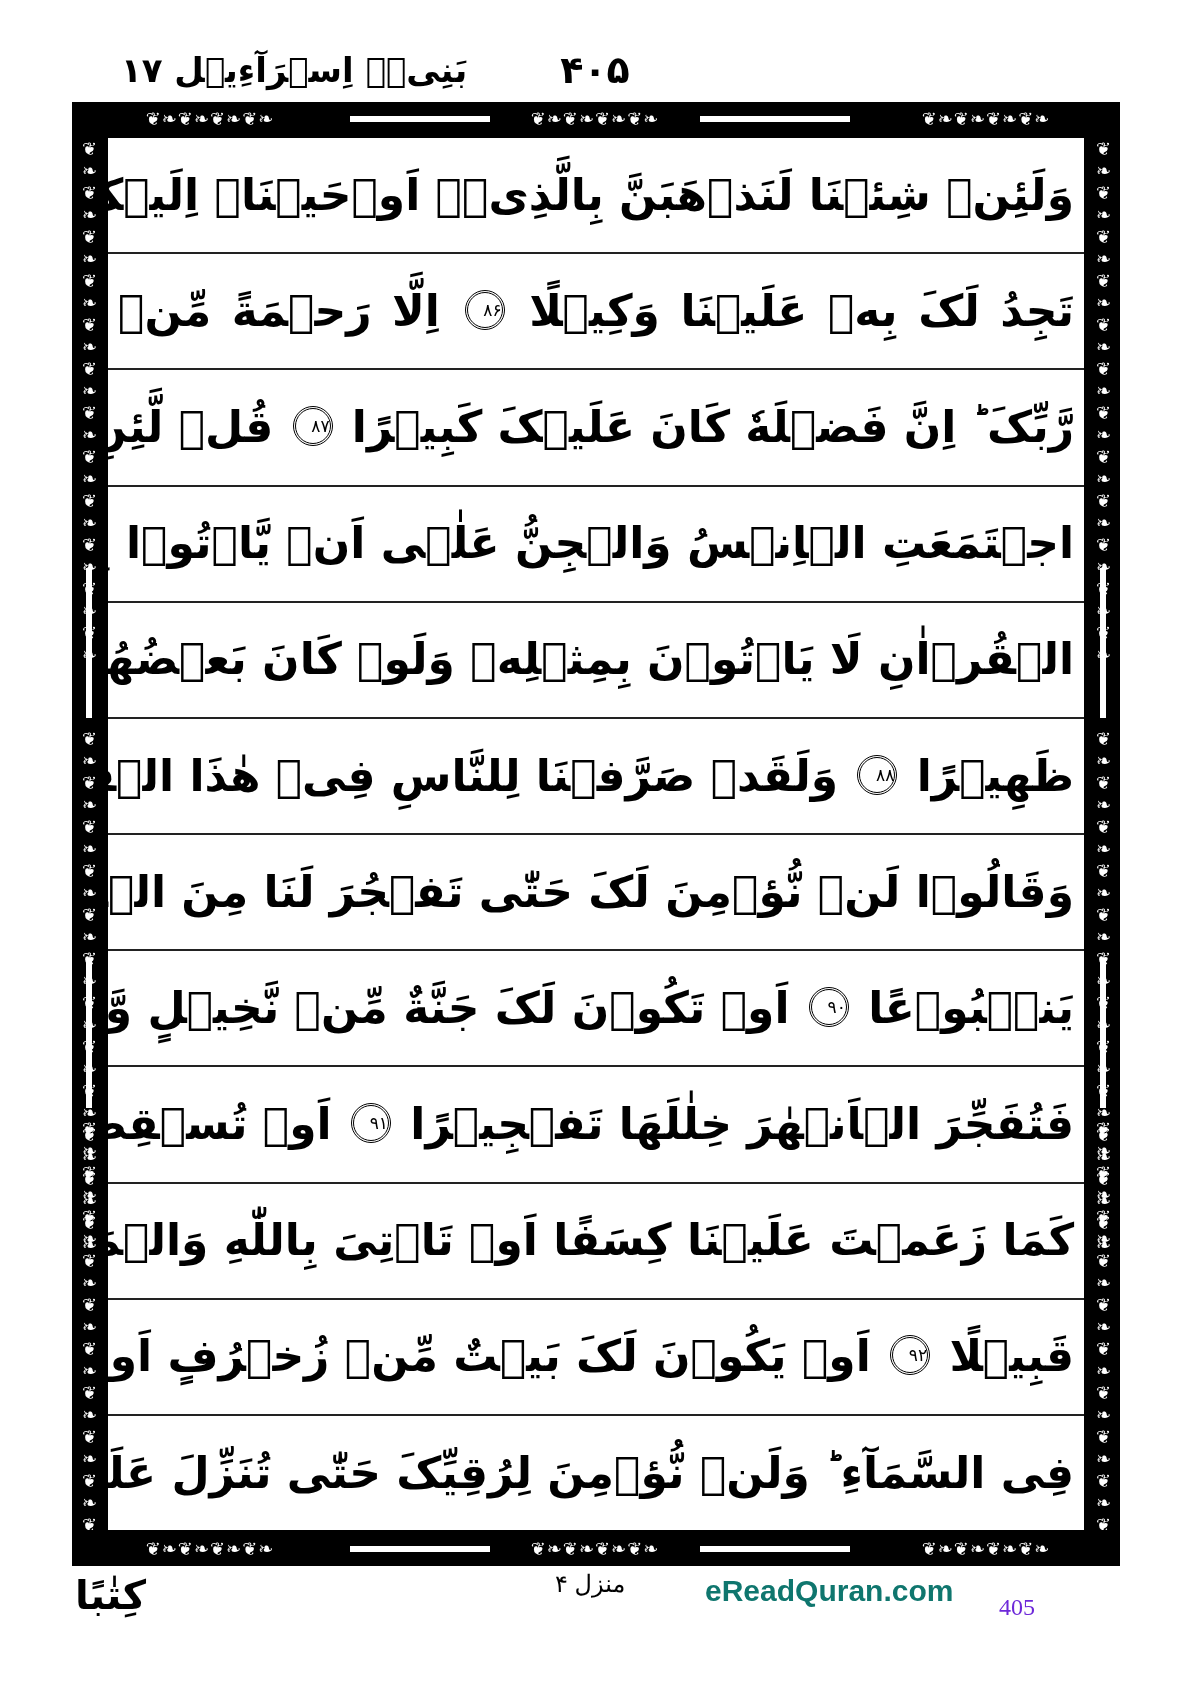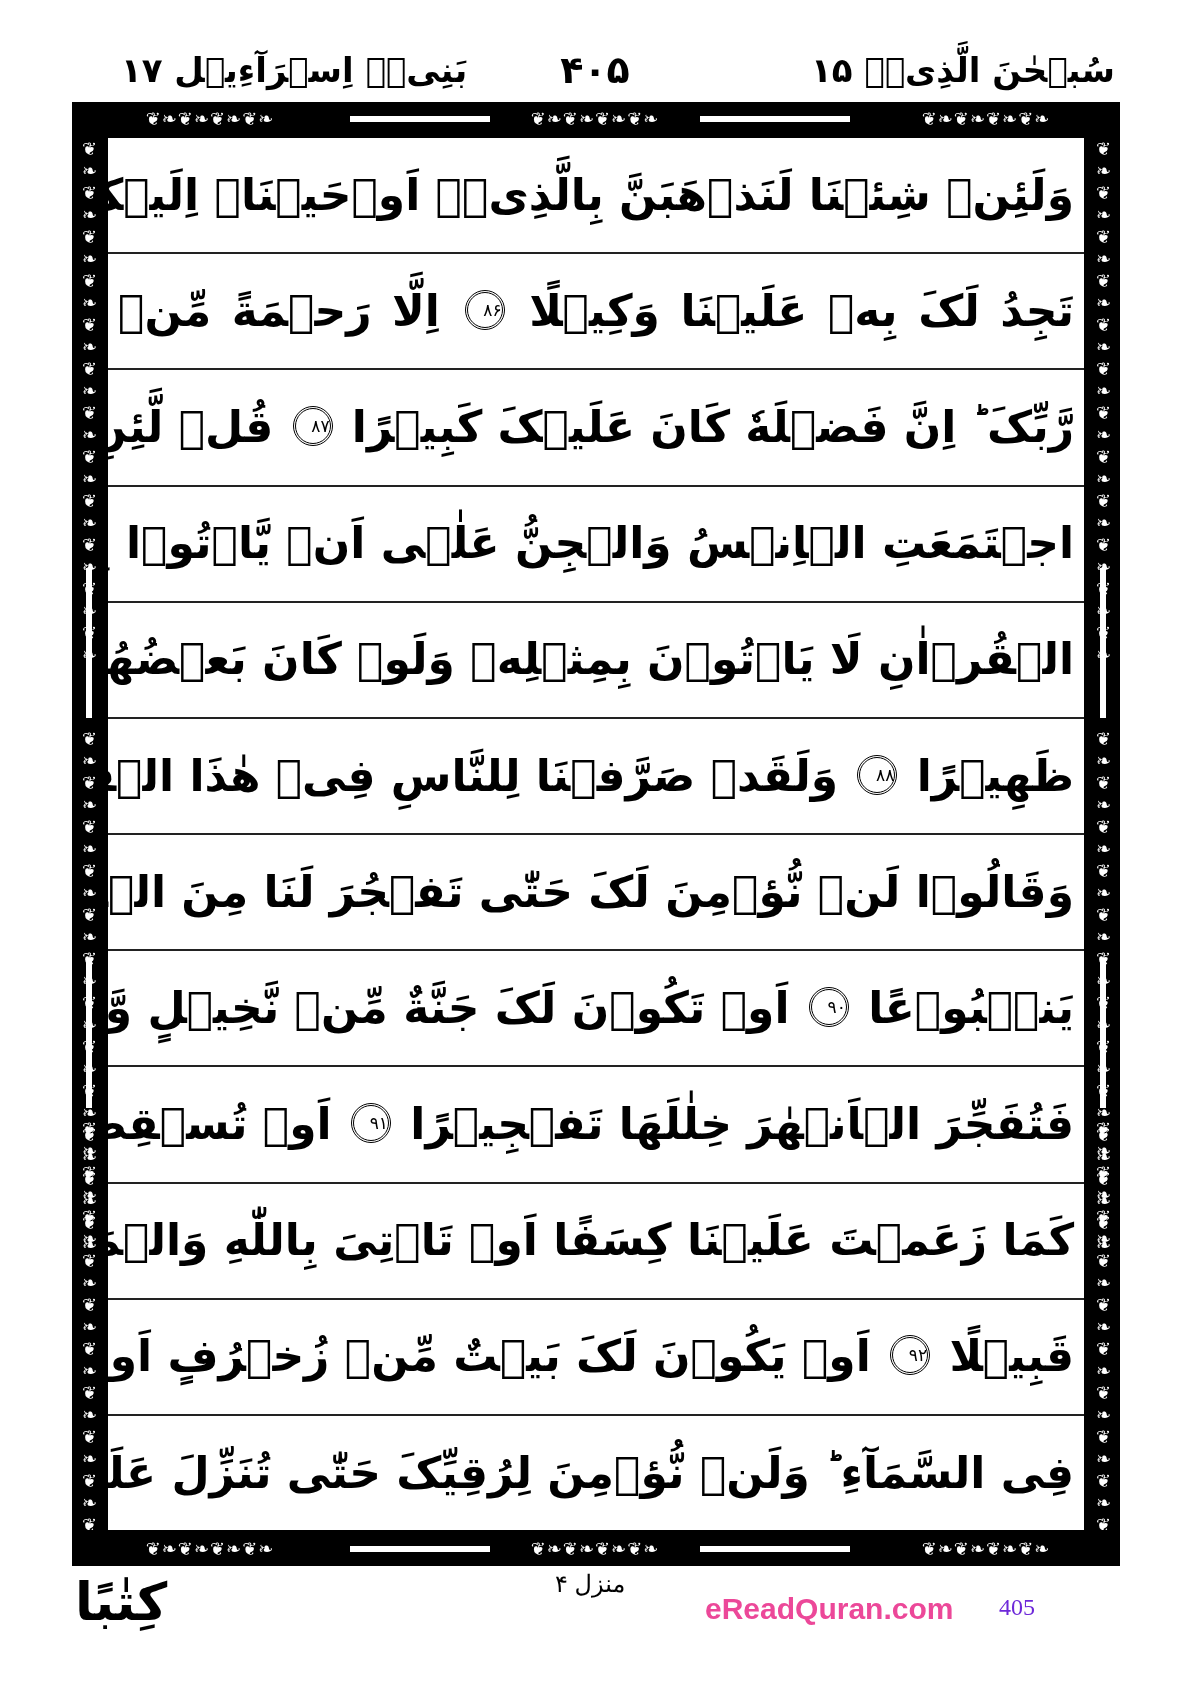--- a/index.html
+++ b/index.html
@@ -159,58 +159,57 @@
       position: absolute;
       top: 1570px;
       left: 75px;
       width: 1040px;
       height: 60px;
     }
     .ftr-catchword {
       position: absolute;
       left: 0;
       top: 2px;
-      font-size: 52px;
+      font-size: 40px;
       font-weight: bold;
       direction: rtl;
       font-family: "DejaVu Sans", sans-serif;
     }
     .ftr-manzil {
       position: absolute;
       left: 480px;
       top: 0;
       font-size: 24px;
       direction: rtl;
       font-family: Liberation Sans, sans-serif;
     }
     .ftr-site {
       position: absolute;
       left: 630px;
-      top: 22px;
+      top: 4px;
       font-family: "Liberation Sans", sans-serif;
       font-weight: bold;
       font-size: 30px;
-      color: #ec4899;
+      color: #0f766e;
     }
     .ftr-pageno {
       position: absolute;
       right: 80px;
       top: 24px;
       font-family: "Liberation Serif", serif;
       font-size: 24px;
       color: #6d28d9;
     }
   </style>
 </head>
 <body>
 
 <div class="header">
   <div class="hdr hdr-left">بَنِیۡۤ اِسۡرَآءِیۡل ۱۷</div>
   <div class="hdr hdr-center">۴۰۵</div>
-  <div class="hdr hdr-right">سُبۡحٰنَ الَّذِیۡۤ ۱۵</div>
 </div>
 
 <div class="frame">
   <div class="frame-inner-ornament">
 
     <div class="orn-strip orn-top">
       <div class="orn-segment" style="left:0;width:260px;">❦❧❦❧❦❧❦❧</div>
       <div class="orn-bar" style="left:270px;width:140px;"></div>
       <div class="orn-segment" style="left:420px;width:190px;">❦❧❦❧❦❧❦❧</div>
       <div class="orn-bar" style="left:620px;width:150px;"></div>

